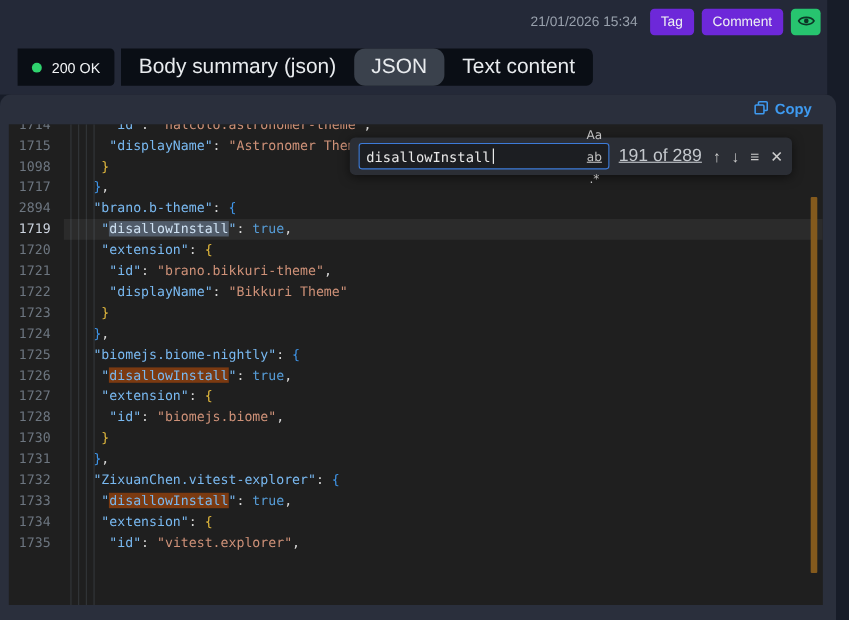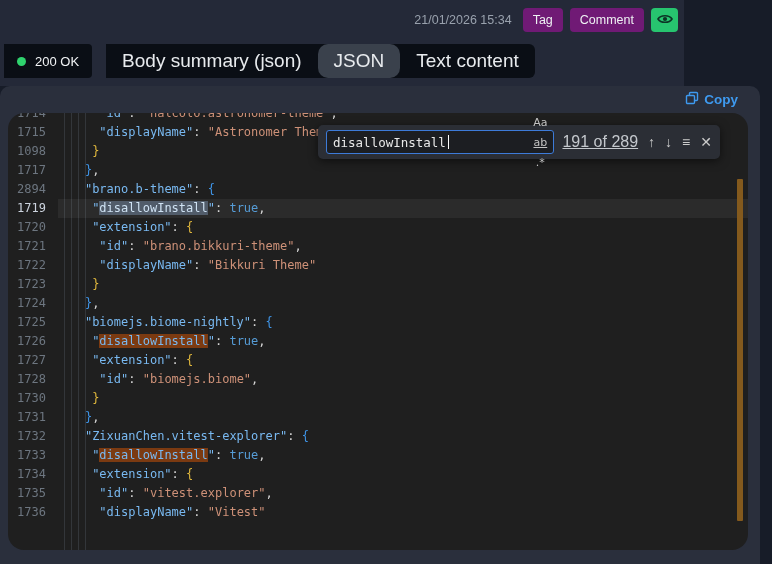--- a/index.html
+++ b/index.html
@@ -1,47 +1,47 @@
 <!DOCTYPE html>
 <html><head>
 <meta charset="utf-8">
 <style>
   * { margin:0; padding:0; box-sizing:border-box; }
   html,body { width:772px; height:564px; overflow:hidden; }
   body { background:#171c28; font-family:"Liberation Sans", sans-serif; position:relative; }
 
   
-  .top-strip { position:absolute; left:0; top:0; width:684px; height:86px; background:#242938; }
+  .top-strip { position:absolute; left:0; top:0; width:752px; height:86px; background:#242938; }
   .top-bar { position:absolute; top:8px; right:6px; display:flex; align-items:center; gap:7px; }
   .timestamp { color:#99a1ad; font-size:12.5px; margin-right:4px; }
-  .btn { height:24px; padding:0 10px; border-radius:4px; background:#701a75; color:#eef1f3;
+  .btn { height:24px; padding:0 10px; border-radius:4px; background:#6d28d9; color:#eef1f3;
          font-size:12.5px; display:flex; align-items:center; border:none; cursor:pointer; }
   .btn-eye { width:27px; height:24px; padding:0; background:#27c46f; border-radius:4px;
              display:flex; align-items:center; justify-content:center; border:none; cursor:pointer; }
 
   
-  .tab-row { position:absolute; left:4px; top:44px; height:34px; display:flex; gap:14px; }
+  .tab-row { position:absolute; left:16px; top:44px; height:34px; display:flex; gap:6px; }
   .status-block { background:#0a0e15; height:34px; display:flex; align-items:center;
                   padding:0 13px; gap:9px; border-radius:0 4px 4px 0; }
   .dot { width:9px; height:9px; border-radius:50%; background:#2fd36e; }
   .status-label { color:#f2f4f6; font-size:13px; }
   .tabs-block { background:#0a0e15; height:34px; display:flex; align-items:stretch; border-radius:0 6px 6px 0; }
   .tab { display:flex; align-items:center; padding:0 16px; color:#e8ebee; font-size:19px; cursor:pointer; }
   .tab.active { background:#3a414c; border-radius:10px; }
 
   
   .panel { position:absolute; left:0; top:86px; width:760px; height:478px;
            background:#2a2f3c; border-radius:10px 10px 0 0; }
   .panel-header { height:27px; display:flex; justify-content:flex-end; align-items:center; padding-right:22px; }
   .copy-link { display:flex; align-items:center; gap:5px; color:#3e9af0; font-size:13.5px;
                font-weight:bold; cursor:pointer; }
 
   
   .editor { position:absolute; left:8px; top:27px; width:740px; height:437px;
-            background:#1f1f1f; border-radius:16px; overflow:hidden; }
+            background:#1f1f1f; border-radius:0; overflow:hidden; }
   .indent-guides { position:absolute; left:56px; top:0; bottom:0; width:30px; pointer-events:none; }
   .indent-guides i { position:absolute; top:0; bottom:0; width:1px; background:rgba(125,135,155,0.22); }
   .code-lines { margin-top:-9px; font-family:"DejaVu Sans Mono", monospace; font-size:12px; }
   .row { display:flex; height:19px; line-height:19px; white-space:pre; position:relative; }
   .row .ln { width:48px; flex:0 0 48px; text-align:right; padding-right:10px; color:#6d7680;
              font-size:12px; }
   .row.current .ln { color:#cdd4df; }
   .row.current::after { content:""; position:absolute; left:50px; right:0; top:0; bottom:0;
                         background:rgba(255,255,255,0.055); pointer-events:none; }
   .row .code { position:relative; z-index:1; }
@@ -139,21 +139,20 @@
         <div class="row"><span class="ln">1725</span><span class="code">    <span class="tk-k">"biomejs.biome-nightly"</span><span class="tk-p">: </span><span class="tk-bb">{</span></span></div>
         <div class="row"><span class="ln">1726</span><span class="code">     <span class="tk-k">"</span><span class="tk-m">disallowInstall</span><span class="tk-k">"</span><span class="tk-p">: </span><span class="tk-b">true</span><span class="tk-p">,</span></span></div>
         <div class="row"><span class="ln">1727</span><span class="code">     <span class="tk-k">"extension"</span><span class="tk-p">: </span><span class="tk-bg">{</span></span></div>
         <div class="row"><span class="ln">1728</span><span class="code">      <span class="tk-k">"id"</span><span class="tk-p">: </span><span class="tk-s">"biomejs.biome"</span><span class="tk-p">,</span></span></div>
         <div class="row"><span class="ln">1730</span><span class="code">     <span class="tk-bg">}</span></span></div>
         <div class="row"><span class="ln">1731</span><span class="code">    <span class="tk-bb">}</span><span class="tk-p">,</span></span></div>
         <div class="row"><span class="ln">1732</span><span class="code">    <span class="tk-k">"ZixuanChen.vitest-explorer"</span><span class="tk-p">: </span><span class="tk-bb">{</span></span></div>
         <div class="row"><span class="ln">1733</span><span class="code">     <span class="tk-k">"</span><span class="tk-m">disallowInstall</span><span class="tk-k">"</span><span class="tk-p">: </span><span class="tk-b">true</span><span class="tk-p">,</span></span></div>
         <div class="row"><span class="ln">1734</span><span class="code">     <span class="tk-k">"extension"</span><span class="tk-p">: </span><span class="tk-bg">{</span></span></div>
         <div class="row"><span class="ln">1735</span><span class="code">      <span class="tk-k">"id"</span><span class="tk-p">: </span><span class="tk-s">"vitest.explorer"</span><span class="tk-p">,</span></span></div>
-        <div class="row"><span class="ln">1736</span><span class="code">      <span class="tk-k">"displayName"</span><span class="tk-p">: </span><span class="tk-s">"Vitest"</span></span></div>
       </div>
 
     <div class="overview-ruler"></div>
 
     <div class="find-widget">
       <div class="find-input-box">
         <span class="find-query">disallowInstall</span>
         <span class="caret"></span>
         <span class="find-toggles">
           <span class="toggle">Aa</span>

